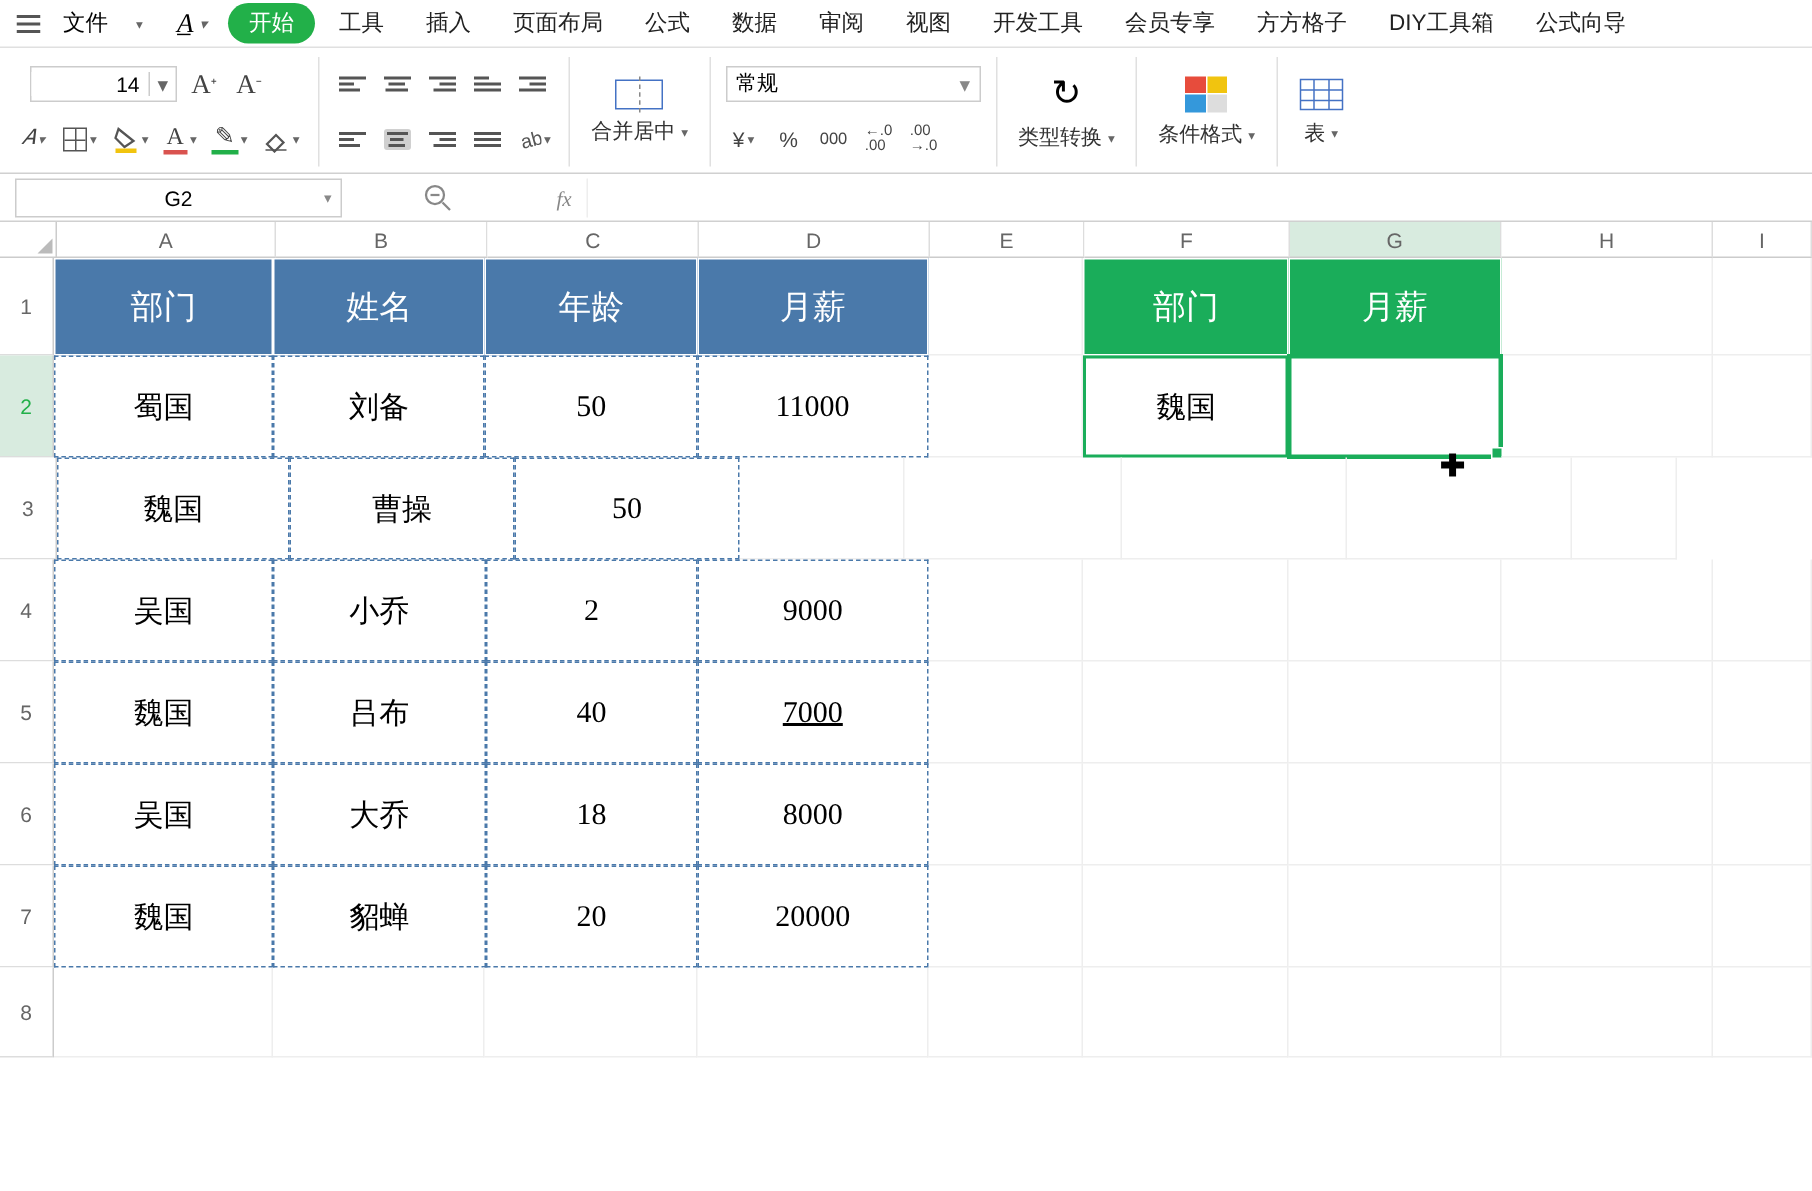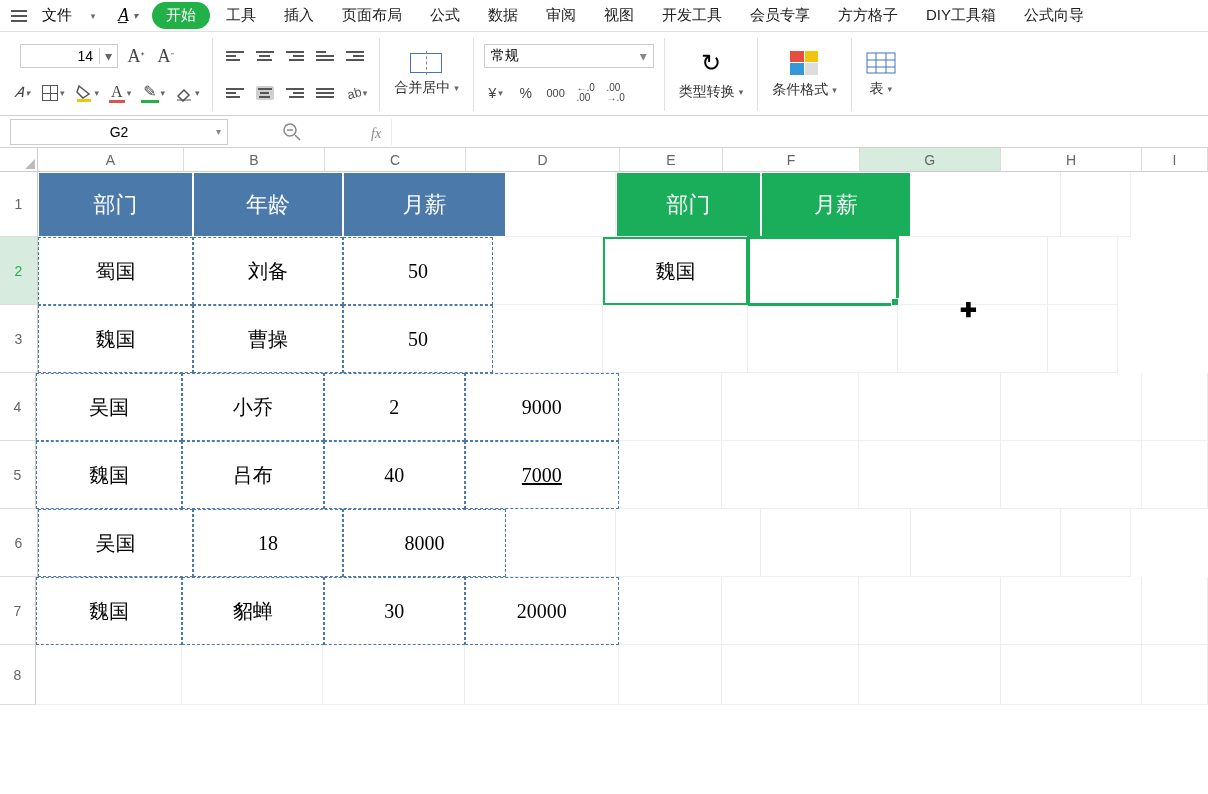--- a/index.html
+++ b/index.html
@@ -309,33 +309,35 @@
       <div style="width: 110px;">E</div>
       <div style="width: 145px;">F</div>
       <div class="selcol" style="width: 150px;">G</div>
       <div style="width: 150px;">H</div>
       <div style="width: 70px;">I</div>
     </div>
   <div class="rows" id="gridrows">
       <div class="row-line" style="height: 65px;">
         <div class="rowhead">1</div>
         <div class="cell th-blue" style="width: 155px;">部门</div>
+        <div class="cell th-blue" style="width: 150px;">姓名</div>
         <div class="cell th-blue" style="width: 150px;">年龄</div>
         <div class="cell th-blue" style="width: 163px;">月薪</div>
         <div class="cell" style="width: 110px;"></div>
         <div class="cell th-green" style="width: 145px;">部门</div>
         <div class="cell th-green" style="width: 150px;">月薪</div>
         <div class="cell" style="width: 150px;"></div>
         <div class="cell" style="width: 70px;"></div>
       </div>
       <div class="row-line" style="height: 68px;">
         <div class="rowhead selrow">2</div>
         <div class="cell td-data" style="width: 155px;">蜀国</div>
         <div class="cell td-data" style="width: 150px;">刘备</div>
         <div class="cell td-data" style="width: 150px;">50</div>
+        <div class="cell td-data" style="width: 163px;">11000</div>
         <div class="cell" style="width: 110px;"></div>
         <div class="cell td-green" style="width: 145px;">魏国</div>
         <div class="cell td-green active-cell" style="width: 150px;"></div>
         <div class="cell" style="width: 150px;"></div>
         <div class="cell" style="width: 70px;"></div>
       </div>
       <div class="row-line" style="height: 68px;">
         <div class="rowhead">3</div>
         <div class="cell td-data" style="width: 155px;">魏国</div>
         <div class="cell td-data" style="width: 150px;">曹操</div>
@@ -366,33 +368,34 @@
         <div class="cell td-data" style="width: 163px; text-decoration: underline;">7000</div>
         <div class="cell" style="width: 110px;"></div>
         <div class="cell" style="width: 145px;"></div>
         <div class="cell" style="width: 150px;"></div>
         <div class="cell" style="width: 150px;"></div>
         <div class="cell" style="width: 70px;"></div>
       </div>
       <div class="row-line" style="height: 68px;">
         <div class="rowhead">6</div>
         <div class="cell td-data" style="width: 155px;">吴国</div>
+        <div class="cell td-data" style="width: 150px;">大乔</div>
         <div class="cell td-data" style="width: 150px;">18</div>
         <div class="cell td-data" style="width: 163px;">8000</div>
         <div class="cell" style="width: 110px;"></div>
         <div class="cell" style="width: 145px;"></div>
         <div class="cell" style="width: 150px;"></div>
         <div class="cell" style="width: 150px;"></div>
         <div class="cell" style="width: 70px;"></div>
       </div>
       <div class="row-line" style="height: 68px;">
         <div class="rowhead">7</div>
         <div class="cell td-data" style="width: 155px;">魏国</div>
         <div class="cell td-data" style="width: 150px;">貂蝉</div>
-        <div class="cell td-data" style="width: 150px;">30</div>
+        <div class="cell td-data" style="width: 150px;">20</div>
         <div class="cell td-data" style="width: 163px;">20000</div>
         <div class="cell" style="width: 110px;"></div>
         <div class="cell" style="width: 145px;"></div>
         <div class="cell" style="width: 150px;"></div>
         <div class="cell" style="width: 150px;"></div>
         <div class="cell" style="width: 70px;"></div>
       </div>
       <div class="row-line" style="height: 60px;">
         <div class="rowhead">8</div>
         <div class="cell" style="width: 155px;"></div>

